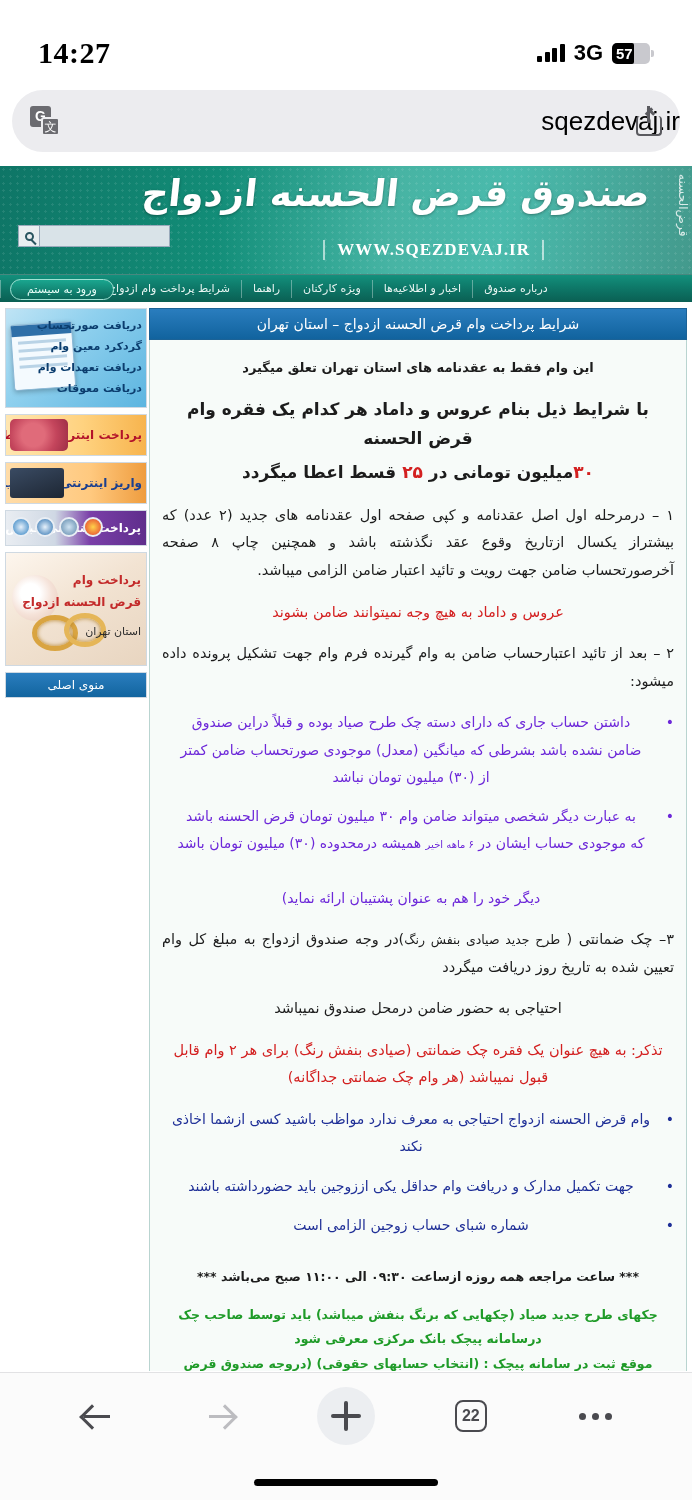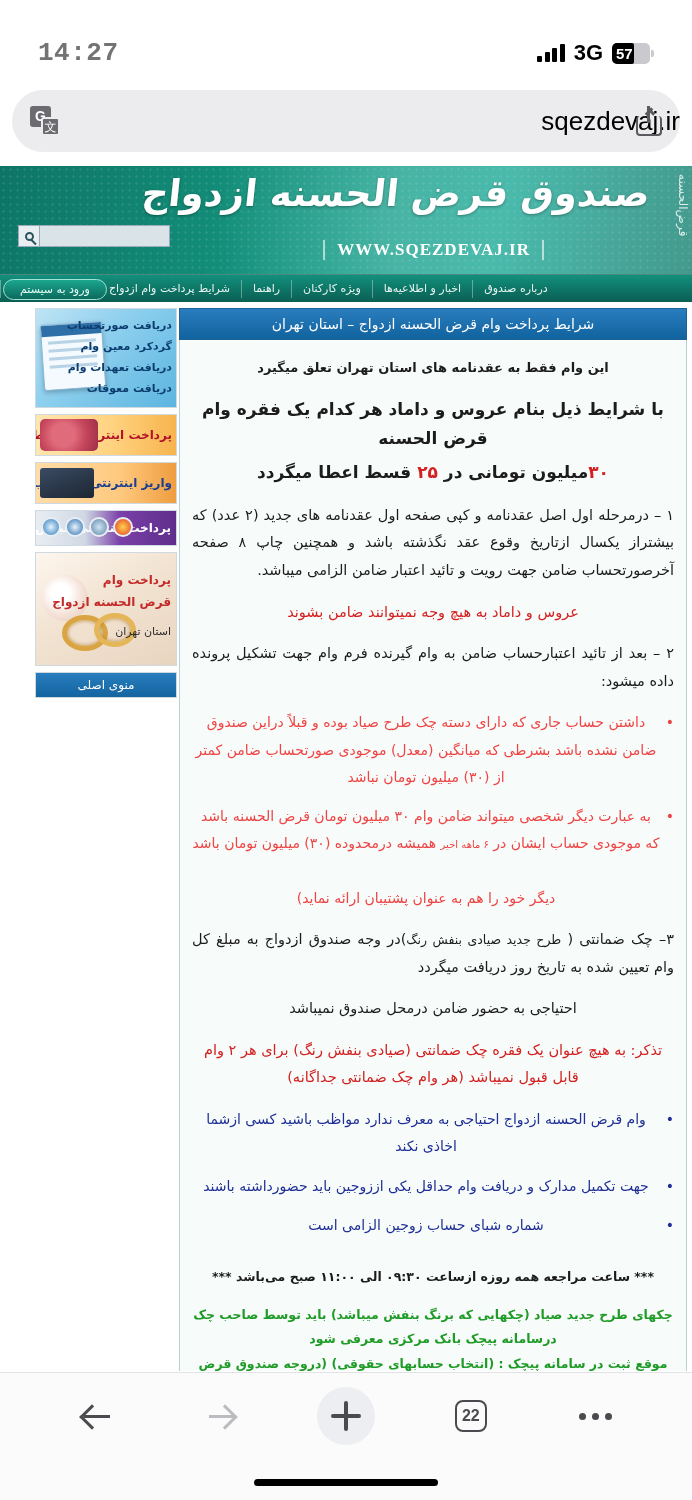--- a/index.html
+++ b/index.html
@@ -14,22 +14,22 @@
 
   
   .status-bar {
     height: 84px; width: 100%;
     display: flex; align-items: center; justify-content: space-between;
     padding: 22px 42px 0 38px;
     direction: ltr;
     background: #fff;
   }
   .status-time {
-    font-size: 26px; font-weight: 700; color: #737373;
-    font-family: Liberation Mono, monospace;
+    font-size: 30px; font-weight: 700; color: #000000;
+    font-family: Liberation Serif, serif;
     letter-spacing: 0.5px;
   }
   .status-right { display: flex; align-items: center; gap: 9px; }
   .signal { display: flex; align-items: flex-end; gap: 2.5px; height: 18px; }
   .signal i { display:block; width: 5px; background: #000; border-radius: 1px; }
   .signal i:nth-child(1){ height: 6px; }
   .signal i:nth-child(2){ height: 10px; }
   .signal i:nth-child(3){ height: 14px; }
   .signal i:nth-child(4){ height: 18px; }
   .net-type {
@@ -157,31 +157,31 @@
     display: flex; align-items: center; justify-content: flex-end;
     padding-right: 4px; position: relative;
     border-top: 1px solid rgba(255,255,255,0.25);
   }
   .nav-item {
     color: #eaf6f3; font-size: 11px; padding: 0 11px; height: 18px; line-height: 18px;
     border-left: 1px solid rgba(255,255,255,0.35); white-space: nowrap;
   }
   .nav-item:last-child { border-left: none; }
   .login-btn {
-    position: absolute; left: 3px; top: 4px;
+    position: absolute; left: 10px; top: 4px;
     background: linear-gradient(180deg,#1aa68f,#0c6a5c);
     border: 1px solid #9fe3d4; border-radius: 11px;
     color: #e9fff9; font-size: 11px; padding: 3px 16px; white-space: nowrap;
   }
 
   .site-body { display: flex; flex-direction: row-reverse; padding: 6px 5px 0 5px; gap: 6px; background:#fff;}
 
   
   .sidebar { width: 142px; flex: 0 0 142px; display: flex; flex-direction: column; gap: 6px;
-             margin-right: -4px; margin-left: 30px; }
+             margin-right: -4px; }
   .side-banner { width: 100%; overflow: hidden; position: relative; border:1px solid #cfd9e2;}
   .sb-services {
     height: 98px;
     background: linear-gradient(135deg,#bfe4f5 0%, #8fd0ee 40%, #5cb5e0 100%);
     position: relative;
   }
   .sb-services .card {
     position:absolute; left: 6px; top: 14px; width: 62px; height: 66px;
     background: #f4fafe; border: 1px solid #8bb8d6; border-radius: 3px;
     box-shadow: 0 2px 5px rgba(0,0,0,.25); transform: rotate(-4deg);
@@ -273,21 +273,21 @@
   .bold { font-weight: 700; }
   .t-red { color: #d32020; }
   .t-green { color: #1f9b28; }
   .sm { font-size: 12.5px; }
   .xs { font-size: 10px; }
   .lead-sm { font-size: 13px; font-weight: 700; }
   .h-big { font-size: 17px; font-weight: 700; line-height: 1.75; }
   .bullets { list-style: none; padding: 0; margin: 0 0 14px; }
   .bullets li {
     position: relative; padding-right: 14px; margin-bottom: 12px;
-    font-size: 14px; line-height: 1.95; color: #ef4444; text-align: center;
+    font-size: 14px; line-height: 1.95; color: #6d28d9; text-align: center;
   }
   .bullets li::before {
     content: "•"; position: absolute; right: 0; top: 0; font-size: 14px;
   }
   .bullets.navy li { color: #1f2f97; }
 
   
   .bottom-bar {
     position: absolute; left: 0; right: 0; bottom: 0; height: 128px;
     background: #fbfbfb; border-top: 1px solid #e2e2e4;

